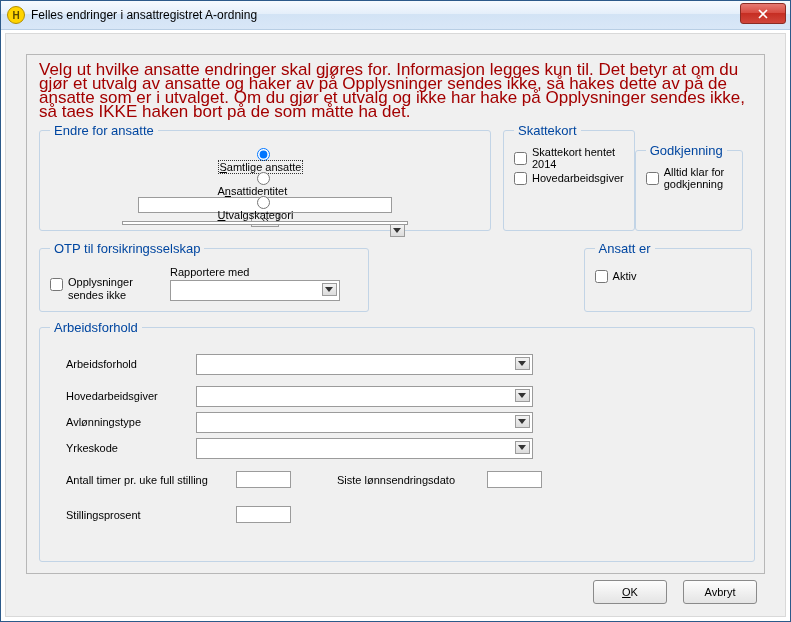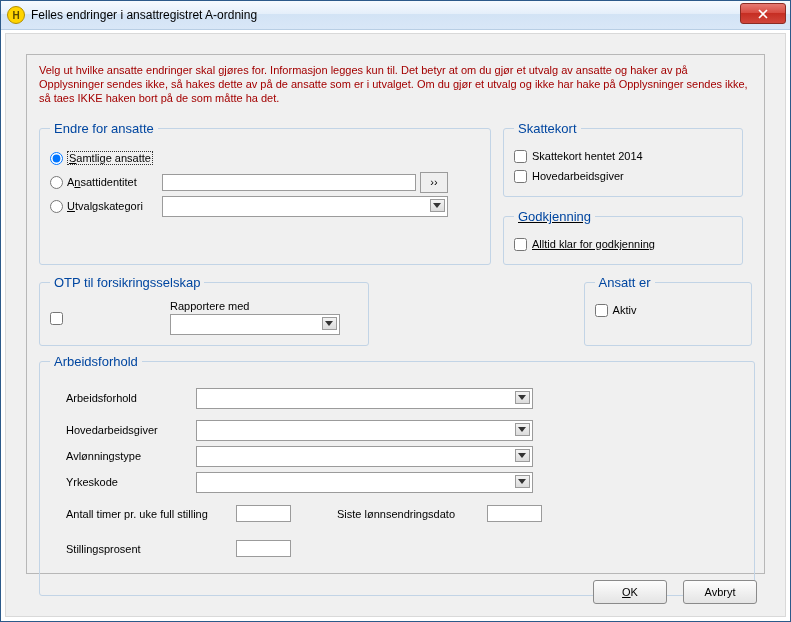--- a/index.html
+++ b/index.html
@@ -6,35 +6,35 @@
   
   .win-outer{position:relative;width:789px;height:620px;border:1px solid #2c5a8a;background:#fff;}
   .titlebar{height:28px;background:linear-gradient(to bottom,#f6fafe 0%,#e5effa 45%,#d2e3f5 46%,#d9e7f7 100%);border-bottom:1px solid #b8cee4;position:relative;display:flex;align-items:center;padding-left:6px;}
   .title-icon{width:16px;height:16px;border-radius:50%;background:#ffd400;border:1px solid #b38f00;display:inline-flex;align-items:center;justify-content:center;margin-right:6px;font-weight:bold;font-size:10px;color:#5a4a00;}
   .titlebar .title{font-size:12px;}
   .close-btn{position:absolute;right:4px;top:2px;width:44px;height:19px;background:linear-gradient(to bottom,#e67a72 0%,#d7493f 49%,#c62e23 50%,#d1463b 100%);border:1px solid #8b2c24;border-radius:3px;display:flex;align-items:center;justify-content:center;cursor:default;}
   .close-btn svg{width:10px;height:10px;}
   .client{position:absolute;left:4px;right:4px;top:32px;bottom:4px;background:#f0f0f0;border:1px solid #d9d9d9;padding:20px 20px 12px 20px;box-sizing:border-box;}
   
   .panel{border:1px solid #b7b7b7;background:#f0f0f0;padding:8px 12px 14px 12px;box-sizing:border-box;height:520px;position:relative;}
-  .warning{color:#a30000;font-size:11px;line-height:14px;margin-bottom:16px;}
+  .warning{color:#a30000;font-size:17px;line-height:14px;margin-bottom:4px;}
   
   fieldset{border:1px solid #c2d4e6;border-radius:3px;margin:0;padding:10px 10px 10px 10px;position:relative;}
   fieldset>legend{color:#0046a0;padding:0 4px;font-size:13px;}
   
   .row{display:flex;}
   .block-endre{width:430px;}
-  .block-right{margin-left:12px;width:240px;display:flex;flex-direction:column;}
+  .block-right{margin-left:12px;width:240px;display:flex;flex-direction:row;}
   .block-skatt{}
-  .block-godk{margin-top:12px;text-decoration:underline;}
+  .block-godk{margin-top:20px;}
   .block-otp{width:315px;margin-top:10px;}
   .block-ansatt{margin-left:215px;margin-top:10px;width:150px;}
   .block-arbeid{margin-top:8px;width:694px;min-height:220px;}
   
-  .radio-row{display:flex;align-items:center;height:24px;}
+  .radio-row{display:flex;align-items:center;height:24px;flex-direction:column;}
   .radio-row .lbl{width:95px;}
   .radio-row input[type=radio]{margin:0 4px 0 0;vertical-align:middle;}
   .txt{border:1px solid #9b9b9b;background:#fff;font-size:11px;padding:1px 3px;box-sizing:border-box;}
   .dd{border:1px solid #9b9b9b;background:#fff;height:19px;position:relative;cursor:default;}
   .dd:after{content:"";position:absolute;right:2px;top:2px;width:15px;height:13px;background:linear-gradient(to bottom,#f3f3f3,#dcdcdc);border:1px solid #9b9b9b;box-sizing:border-box;}
   .dd .arrow{position:absolute;right:6px;top:6px;width:0;height:0;border-left:4px solid transparent;border-right:4px solid transparent;border-top:5px solid #333;z-index:2;}
   .dd .val{padding:1px 18px 1px 3px;}
   .dotted{border:1px dotted #333;padding:0 1px;}
   .sq-btn{width:26px;height:19px;border:1px solid #9b9b9b;background:#efefef;display:inline-flex;align-items:center;justify-content:center;cursor:default;}
   .chk{display:flex;align-items:center;height:20px;}
@@ -122,20 +122,21 @@
         </div>
       </div>
 
       <div class="row">
 
         <fieldset class="block-otp">
           <legend>OTP til forsikringsselskap</legend>
           <div style="display:flex;">
             <label class="chk" style="width:120px;align-items:flex-start;padding-top:10px;">
               <input type="checkbox" style="margin-top: 2px;">
+              <span style="line-height:13px;">Opplysninger sendes ikke</span>
             </label>
             <div>
               <div>Rapportere med</div>
               <div class="dd" style="width:168px;margin-top:2px;">
                 <div class="val"></div>
                   <div class="arrow"></div>
               </div>
             </div>
           </div>
         </fieldset>

